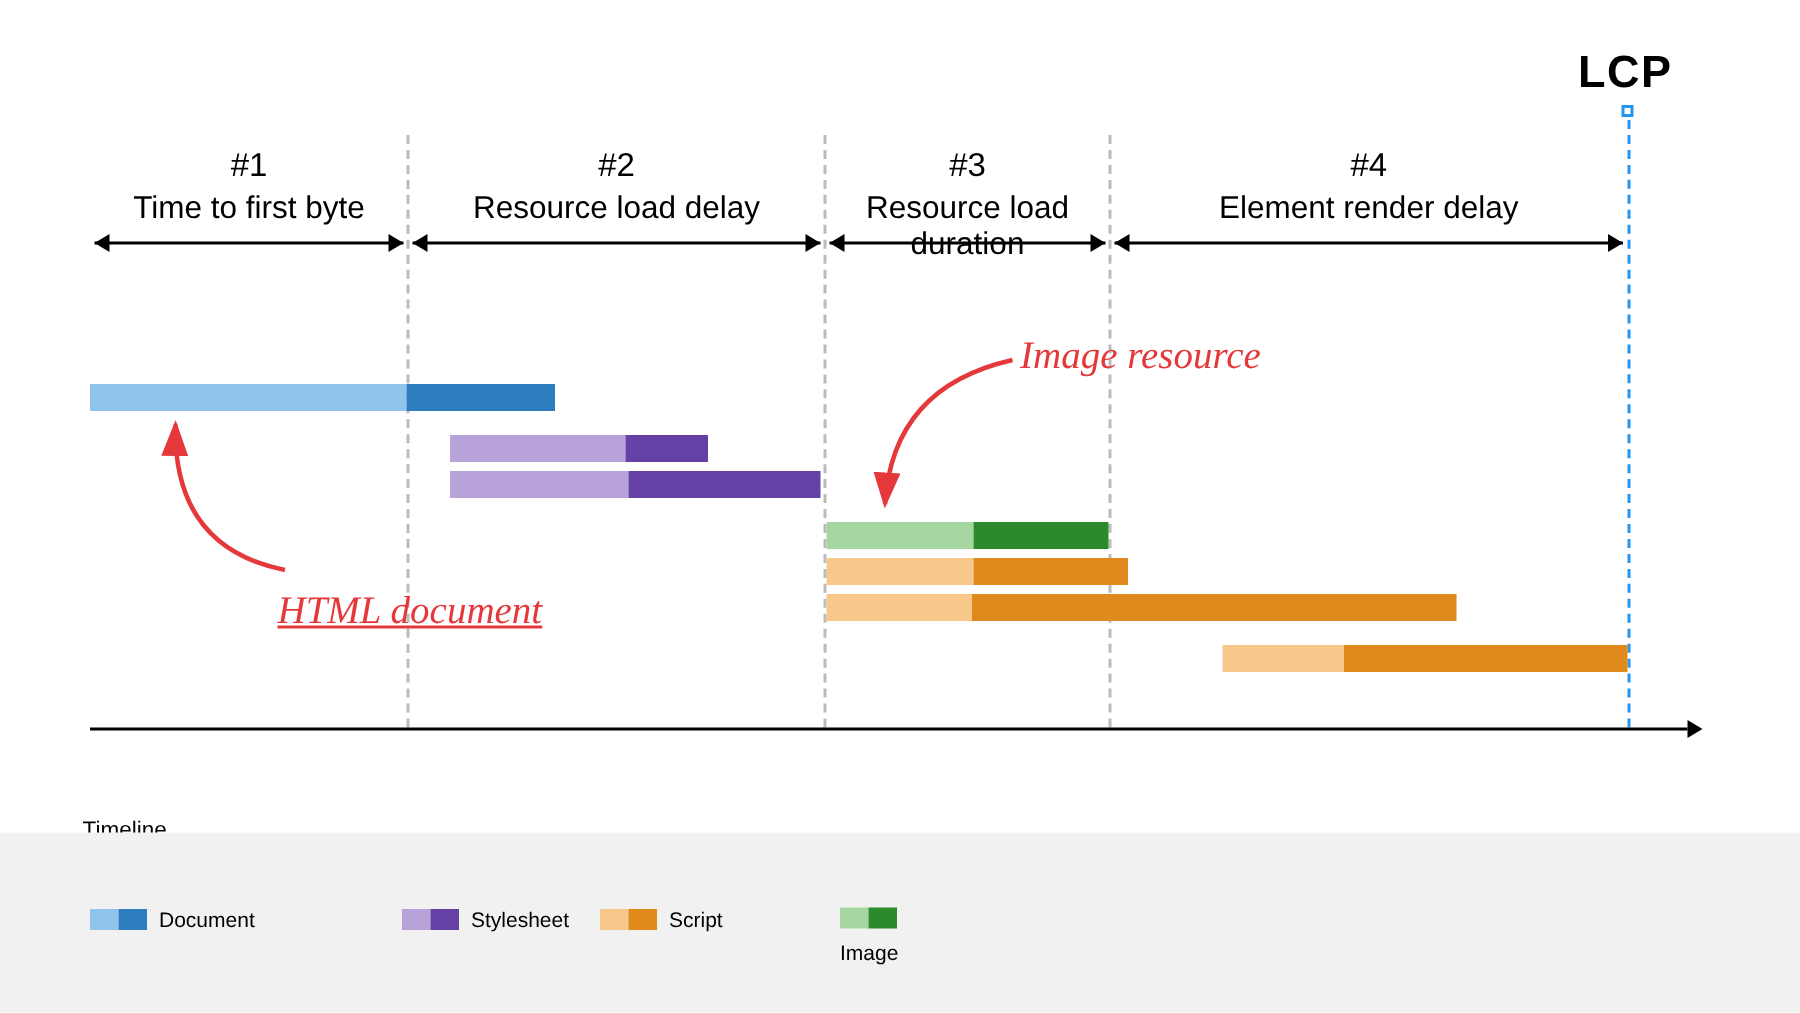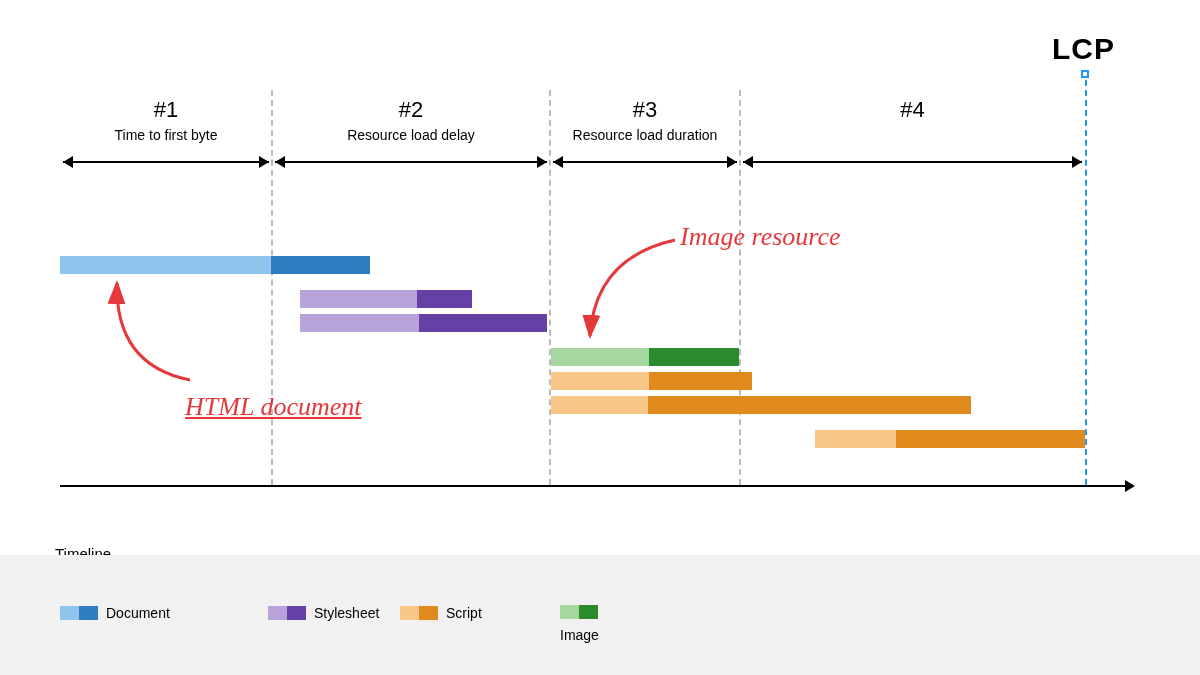--- a/index.html
+++ b/index.html
@@ -1,19 +1,19 @@
 <!DOCTYPE html>
 <html><head>
   <meta charset="utf-8">
   <style>
     * { margin: 0; padding: 0; box-sizing: border-box; }
     body { font-family: Arial, sans-serif; background: #fff; width: 1200px; height: 675px; position: relative; }
     .phase-header { position: absolute; text-align: center; }
     .phase-num { font-size: 22px; font-weight: 400; margin-bottom: 4px; }
-    .phase-title { font-size: 14px; font-weight: 400; }
+    .phase-title { font-size: 21px; font-weight: 400; }
     .bracket { position: absolute; height: 14px; }
     .bracket::before, .bracket::after { content: ''; position: absolute; background: #000; }
     .bracket .hline { position: absolute; top: 6px; left: 0; right: 0; height: 1.5px; background: #000; }
     .bracket .larr { position: absolute; left: 0; top: 1px; width: 0; height: 0; border-top: 6px solid transparent; border-bottom: 6px solid transparent; border-right: 10px solid #000; }
     .bracket .rarr { position: absolute; right: 0; top: 1px; width: 0; height: 0; border-top: 6px solid transparent; border-bottom: 6px solid transparent; border-left: 10px solid #000; }
     .vdash { position: absolute; width: 0; border-left: 2px dashed #bbb; }
     .lcp-label { position: absolute; font-size: 30px; font-weight: 700; letter-spacing: 1px; }
     .lcp-line { position: absolute; width: 0; border-left: 2.5px dashed #2196f3; }
     .lcp-marker { position: absolute; width: 8px; height: 8px; border: 2px solid #2196f3; background: #fff; }
     .bar { position: absolute; height: 18px; display: flex; }
@@ -41,20 +41,21 @@
 <div class="phase-header" style="left:272px; top:97px; width:278px;">
   <div class="phase-num">#2</div>
   <div class="phase-title">Resource load delay</div>
 </div>
 <div class="phase-header" style="left:550px; top:97px; width:190px;">
   <div class="phase-num">#3</div>
   <div class="phase-title">Resource load duration</div>
 </div>
 <div class="phase-header" style="left:740px; top:97px; width:345px;">
   <div class="phase-num">#4</div>
+  <div class="phase-title">Element render delay</div>
 </div>
 
 <div class="bracket" style="left:63px; top:155px; width:206px;">
   <div class="larr"></div>
     <div class="hline"></div>
     <div class="rarr"></div>
 </div>
 <div class="bracket" style="left:275px; top:155px; width:272px;">
   <div class="larr"></div>
     <div class="hline"></div>

